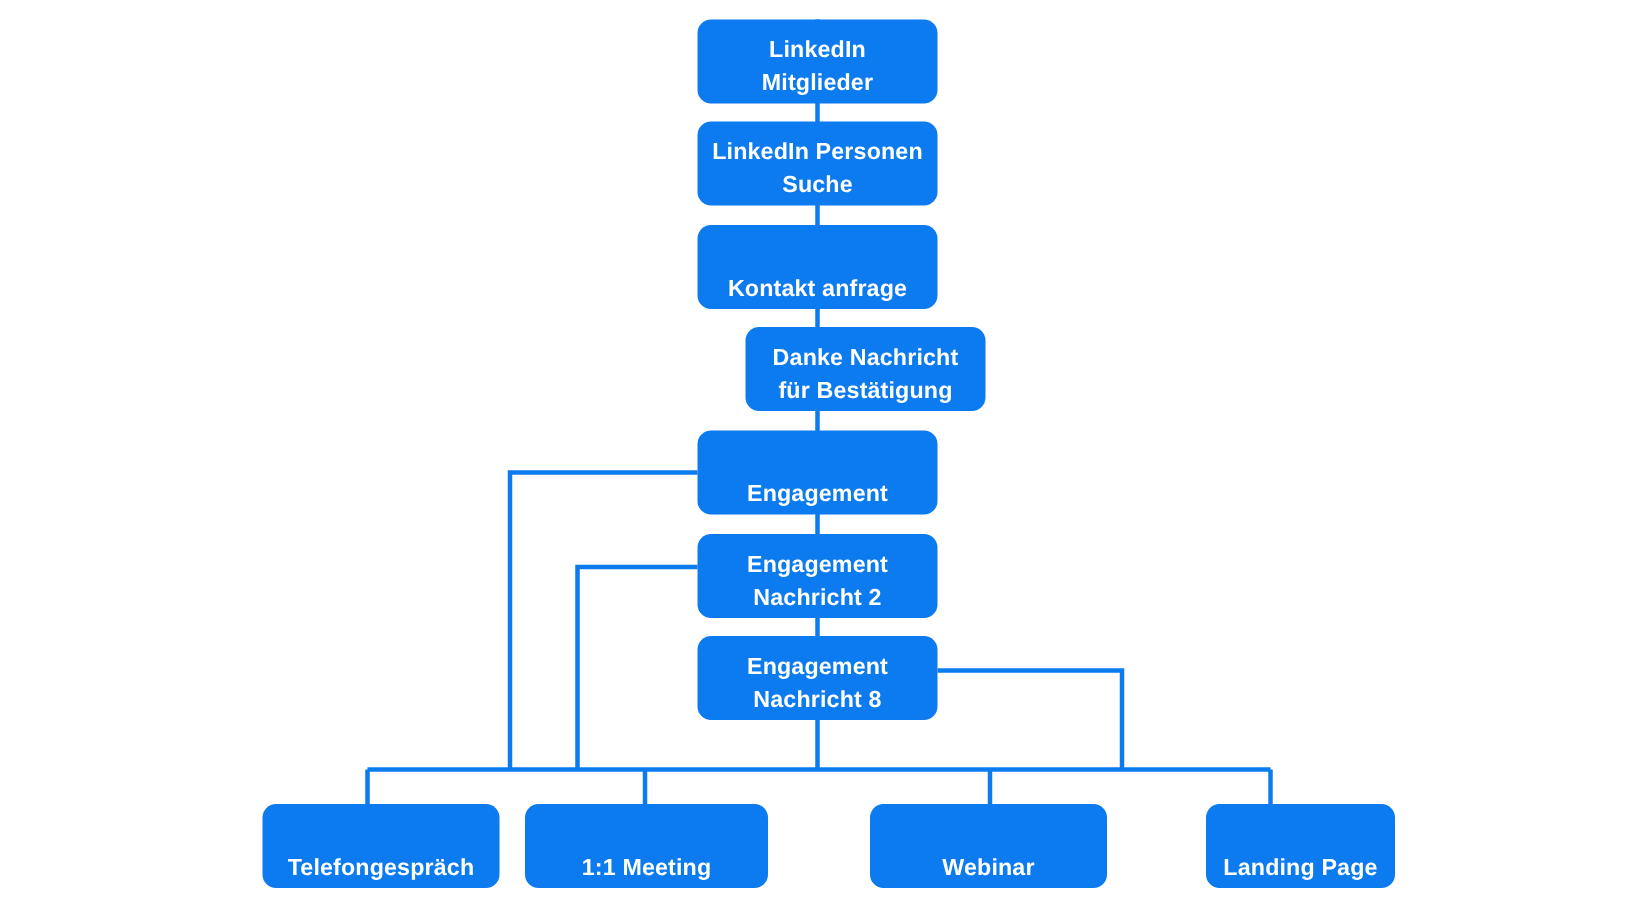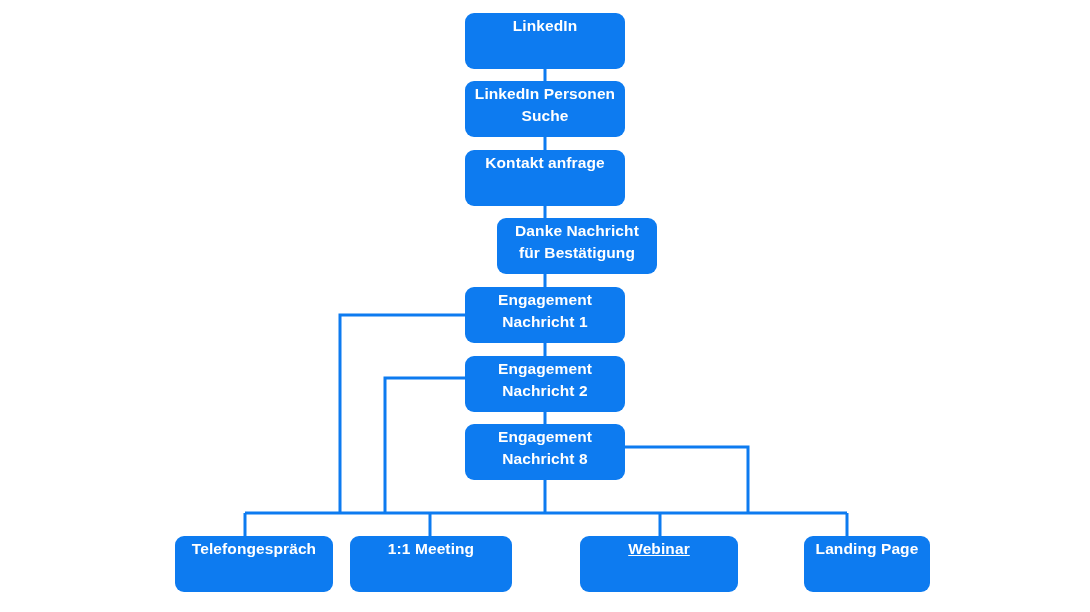--- a/index.html
+++ b/index.html
@@ -20,21 +20,21 @@
     left: 0;
     top: 0;
     width: 1090px;
     height: 612px;
     pointer-events: none;
   }
   .node {
     position: absolute;
     box-sizing: border-box;
     display: flex;
-    align-items: flex-start;
+    align-items: flex-end;
     justify-content: center;
     text-align: center;
     border-radius: 9px;
     background: #0d7bf0;
     color: #ffffff;
     font-weight: bold;
     font-size: 15.5px;
     line-height: 1.42;
     letter-spacing: 0.1px;
     padding: 2px 8px;
@@ -66,20 +66,21 @@
       <path d="M245,513 L245,536"></path>
       <path d="M430,513 L430,536"></path>
       <path d="M660,513 L660,536"></path>
       <path d="M847,513 L847,536"></path>
     </g>
   </svg>
 
   <div class="node" style="left:465px; top:13px; width:160px; height:56px;">
     <span>
       <span>LinkedIn</span>
+      <span>Mitglieder</span>
     </span>
   </div>
 
   <div class="node" style="left:465px; top:81px; width:160px; height:56px;">
     <span>
       <span>LinkedIn Personen</span>
       <span>Suche</span>
     </span>
   </div>
 
@@ -92,21 +93,20 @@
   <div class="node" style="left:465px; top:218px; width:160px; height:56px;margin-left:32px;">
     <span>
       <span>Danke Nachricht</span>
       <span>für  Bestätigung</span>
     </span>
   </div>
 
   <div class="node" style="left:465px; top:287px; width:160px; height:56px;">
     <span>
       <span>Engagement</span>
-      <span>Nachricht 1</span>
     </span>
   </div>
 
   <div class="node" style="left:465px; top:356px; width:160px; height:56px;">
     <span>
       <span>Engagement</span>
       <span>Nachricht 2</span>
     </span>
   </div>
 
@@ -122,21 +122,21 @@
       <span>Telefongespräch</span>
     </span>
   </div>
 
   <div class="node" style="left:350px; top:536px; width:162px; height:56px;">
     <span>
       <span>1:1 Meeting</span>
     </span>
   </div>
 
-  <div class="node" style="left:580px; top:536px; width:158px; height:56px;text-decoration:underline;">
+  <div class="node" style="left:580px; top:536px; width:158px; height:56px;">
     <span>
       <span>Webinar</span>
     </span>
   </div>
 
   <div class="node" style="left:804px; top:536px; width:126px; height:56px;">
     <span>
       <span>Landing Page</span>
     </span>
   </div>

